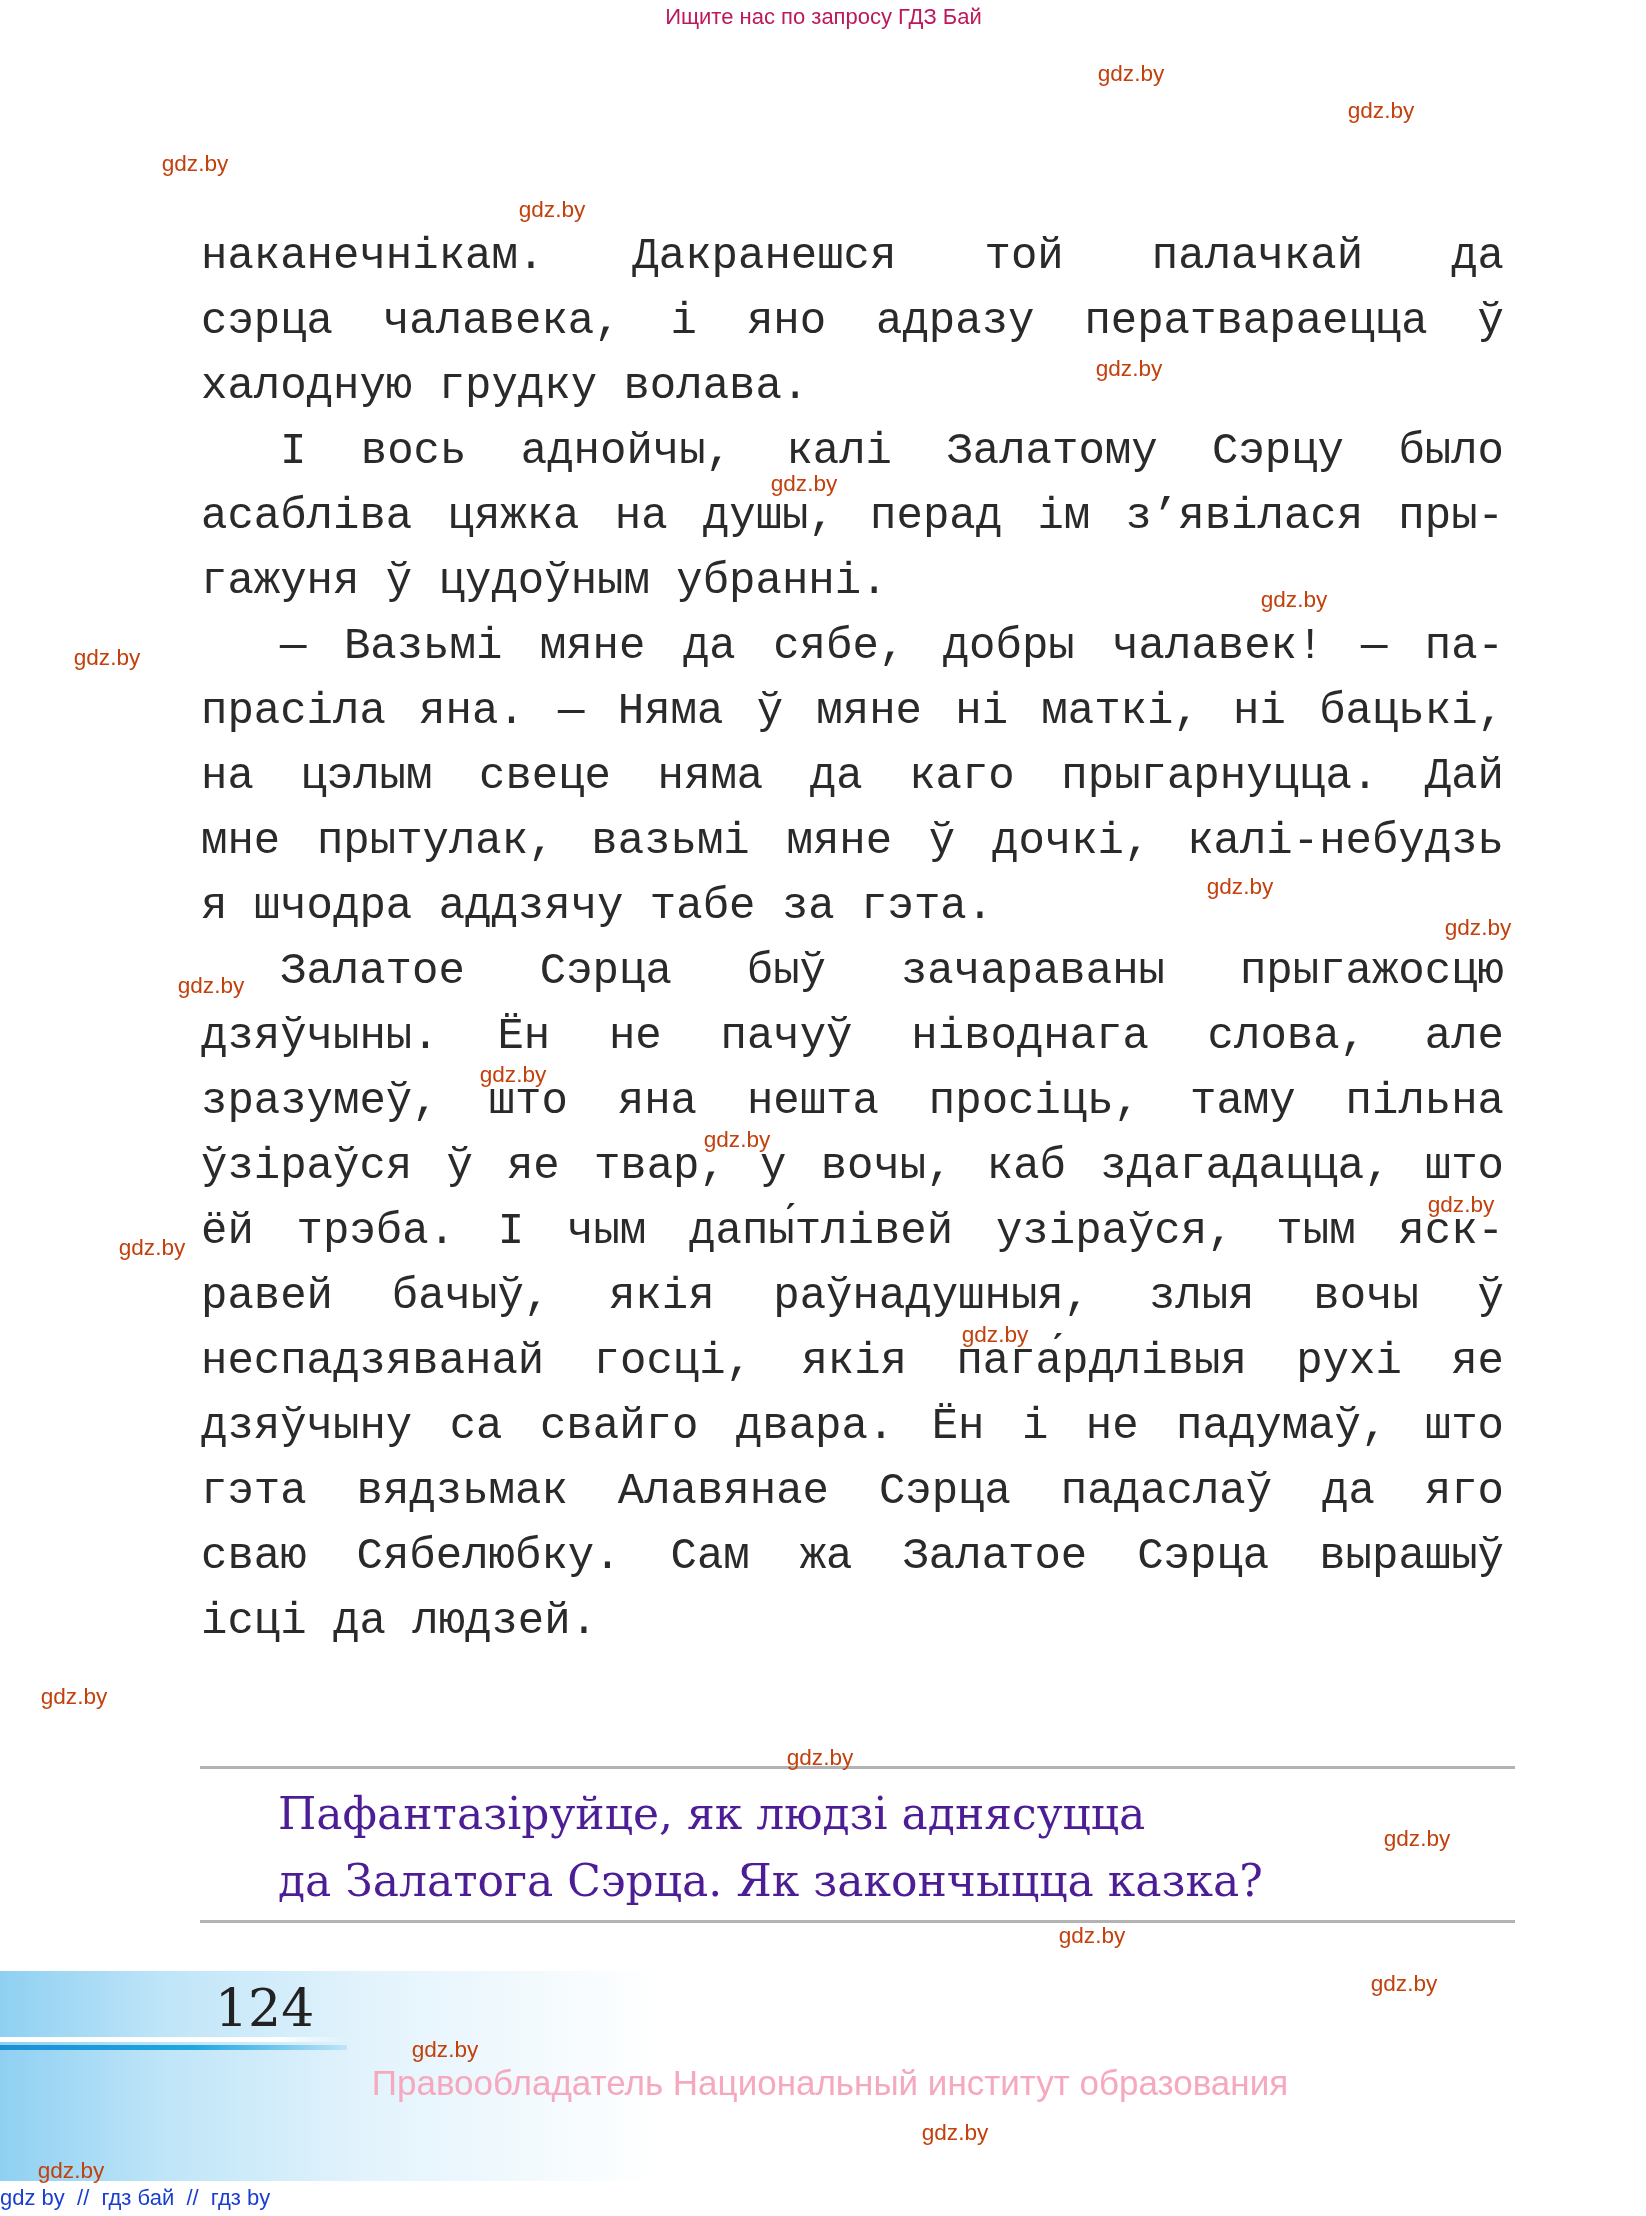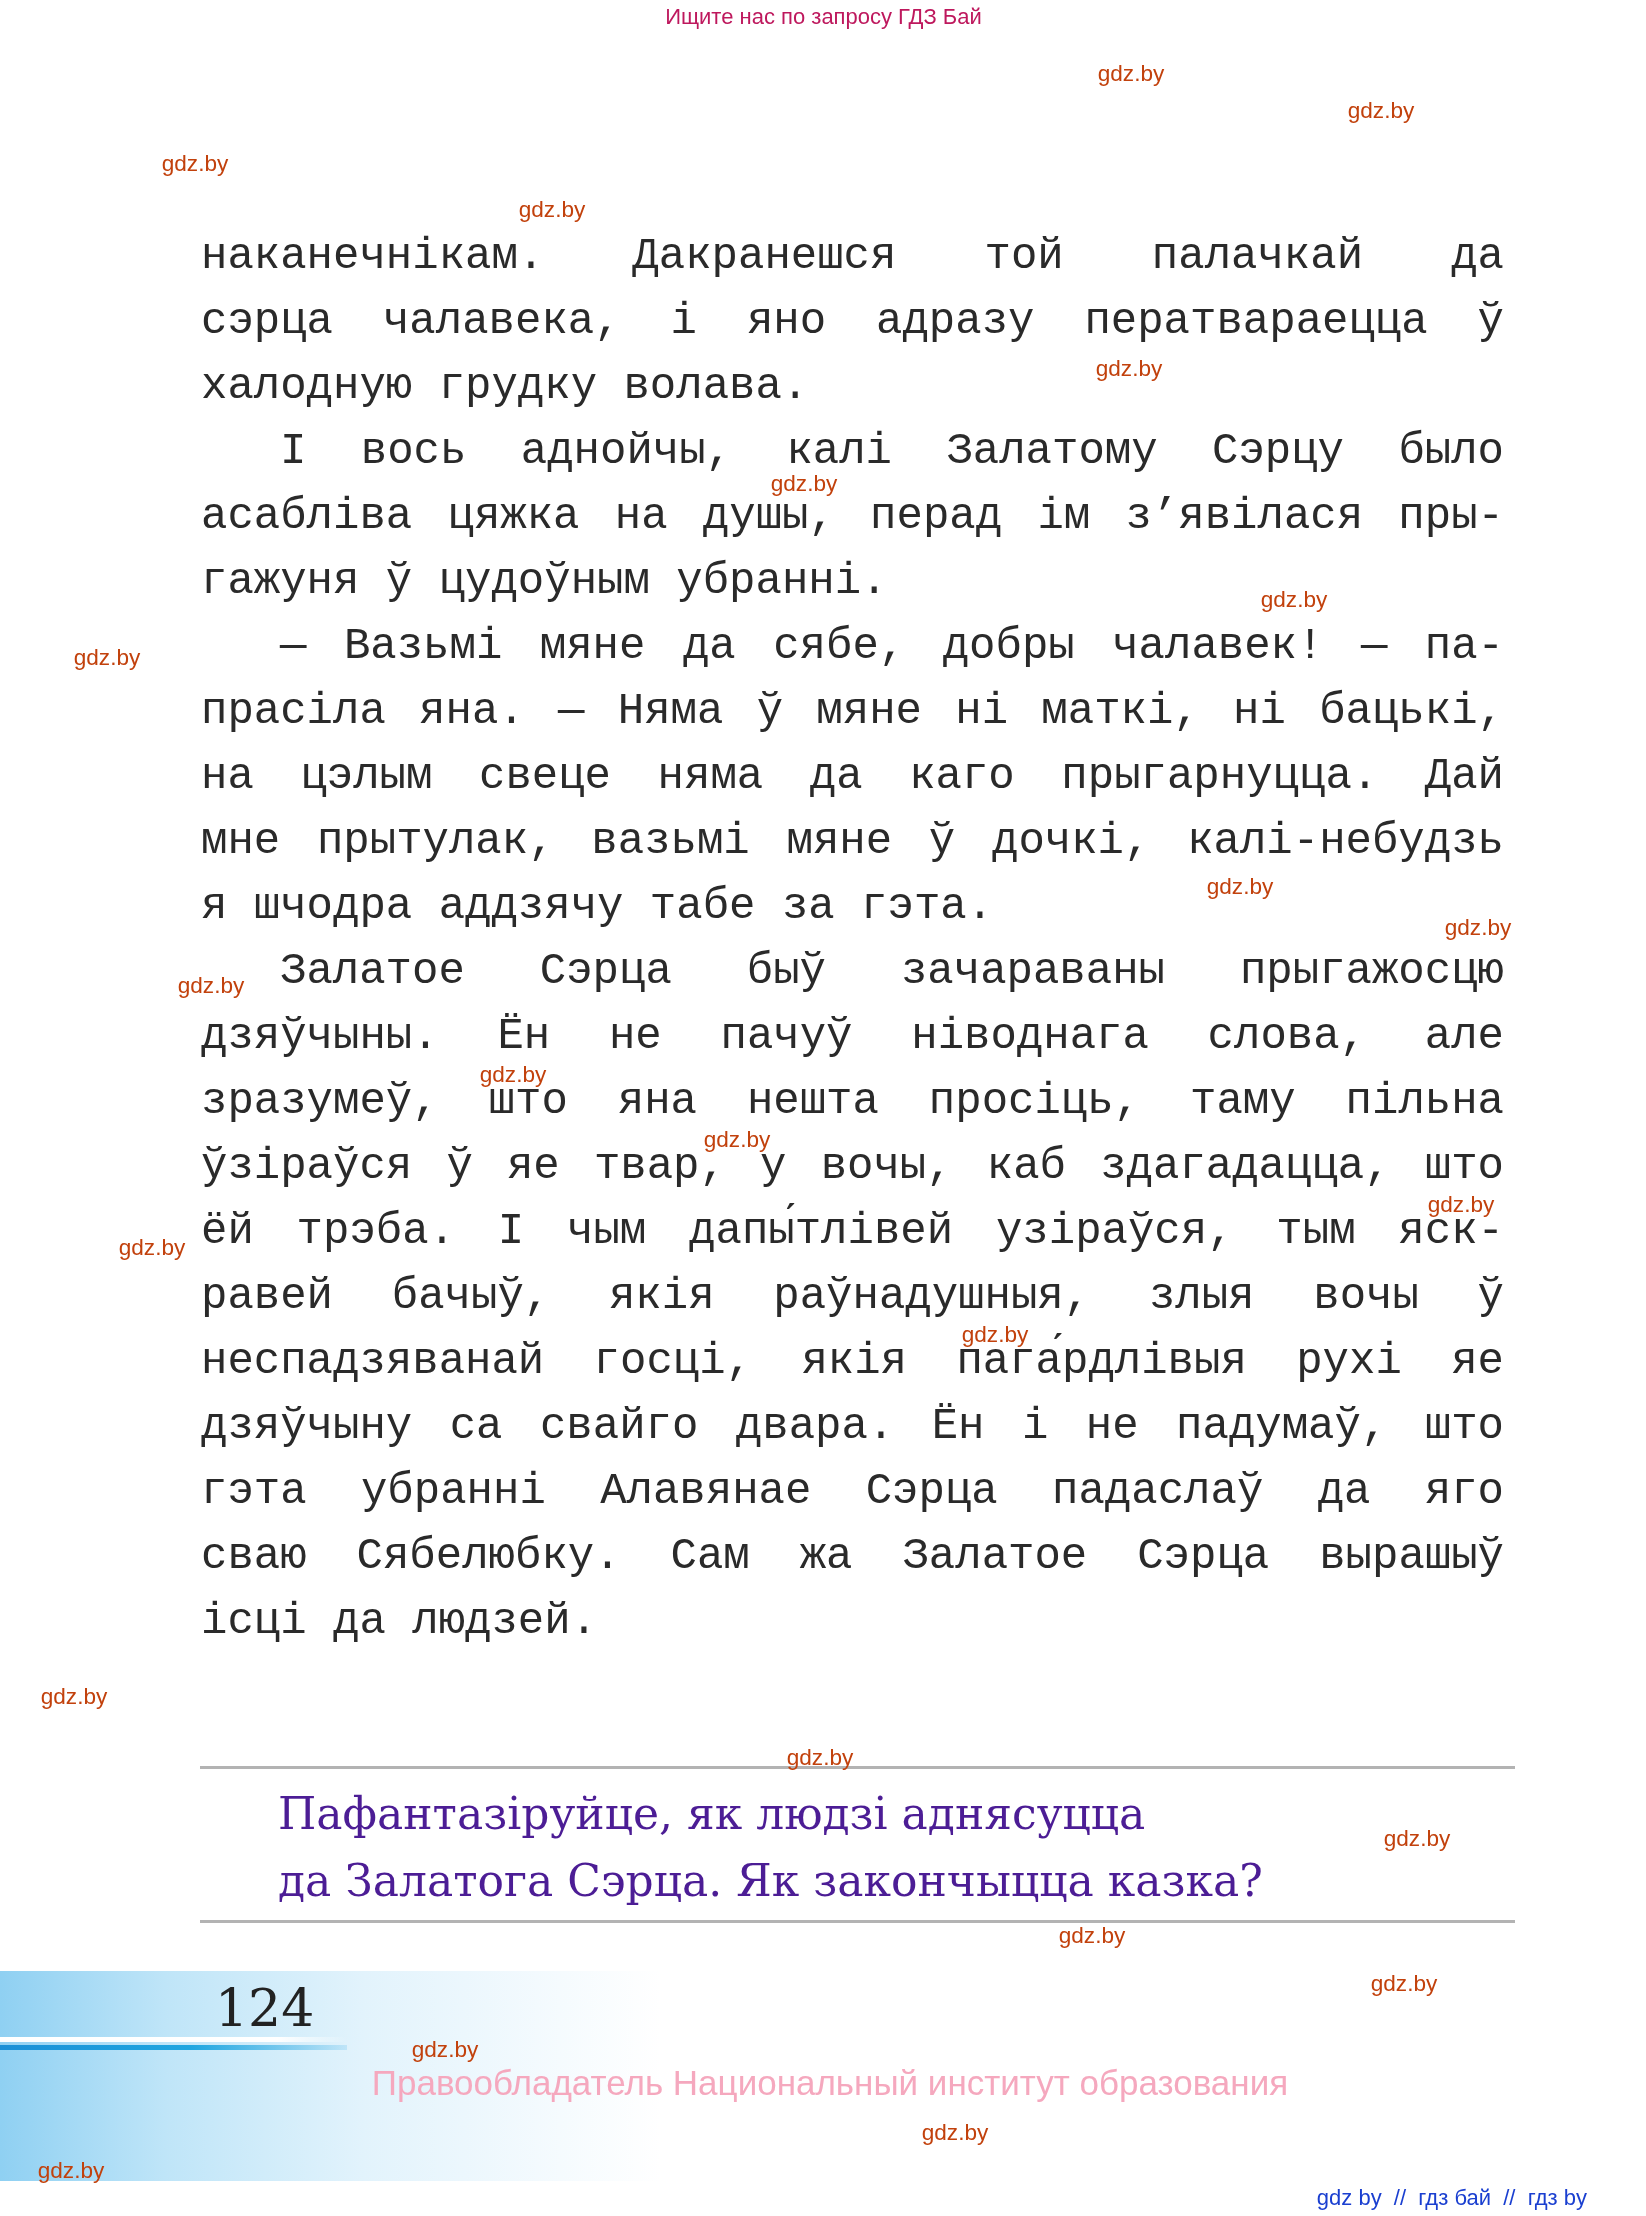--- a/index.html
+++ b/index.html
@@ -47,21 +47,21 @@
   .page-number {
     position: absolute; left: 203px; top: 1979px;
     font-family: "DejaVu Serif", serif; font-size: 52px; color: #222222; line-height: 58px; margin-left: 12px;
   }
   .copyright {
     position: absolute; left: 294px; top: 2062px; width: 1072px; text-align: center;
     font-family: "Liberation Sans", sans-serif; font-size: 35px; color: #f5a8be;
     white-space: nowrap; line-height: 42px;
   }
   .footer-links {
-    position: absolute; left: 0; width: 1587px; top: 2184px; text-align: right;
+    position: absolute; left: 0; width: 1587px; top: 2184px; text-align: left;
     font-family: "Liberation Sans", sans-serif; font-size: 22px; color: #1a3fd0;
     line-height: 27px; white-space: pre;
   }
   .wm {
     position: absolute; transform: translate(-50%, -50%);
     font-family: "Liberation Sans", sans-serif; font-size: 22.6px; color: #c2410c;
     white-space: nowrap; line-height: 26px;
   }
 </style>
 </head>
@@ -82,21 +82,21 @@
   <span class="ln">мне прытулак, вазьмі мяне ў дочкі, калі-небудзь</span>
   <span class="ln last">я шчодра аддзячу табе за гэта.</span>
   <span class="ln indent">Залатое Сэрца быў зачараваны прыгажосцю</span>
   <span class="ln">дзяўчыны. Ён не пачуў ніводнага слова, але</span>
   <span class="ln">зразумеў, што яна нешта просіць, таму пільна</span>
   <span class="ln">ўзіраўся ў яе твар, у вочы, каб здагадацца, што</span>
   <span class="ln">ёй трэба. І чым дапы́тлівей узіраўся, тым яск-</span>
   <span class="ln">равей бачыў, якія раўнадушныя, злыя вочы ў</span>
   <span class="ln">неспадзяванай госці, якія пага́рдлівыя рухі яе</span>
   <span class="ln">дзяўчыну са свайго двара. Ён і не падумаў, што</span>
-  <span class="ln">гэта убранні Алавянае Сэрца падаслаў да яго</span>
+  <span class="ln">гэта вядзьмак Алавянае Сэрца падаслаў да яго</span>
   <span class="ln">сваю Сябелюбку. Сам жа Залатое Сэрца вырашыў</span>
   <span class="ln last">ісці да людзей.</span>
 </div>
 
 <div class="rule" style="top:1766px"></div>
 <div class="task">
   <span class="ln">Пафантазіруйце, як людзі аднясуцца</span>
   <span class="ln">да Залатога Сэрца. Як закончыцца казка?</span>
 </div>
 <div class="rule" style="top:1920px"></div>

